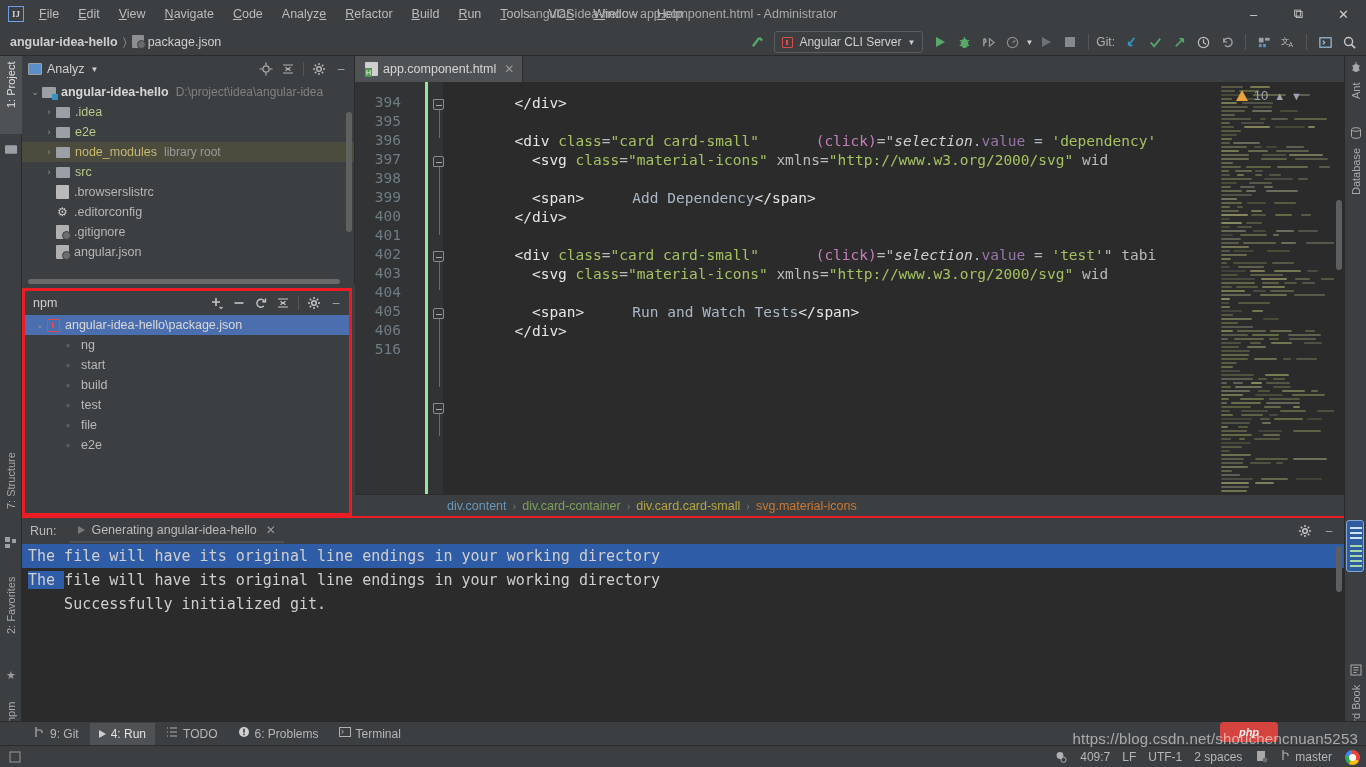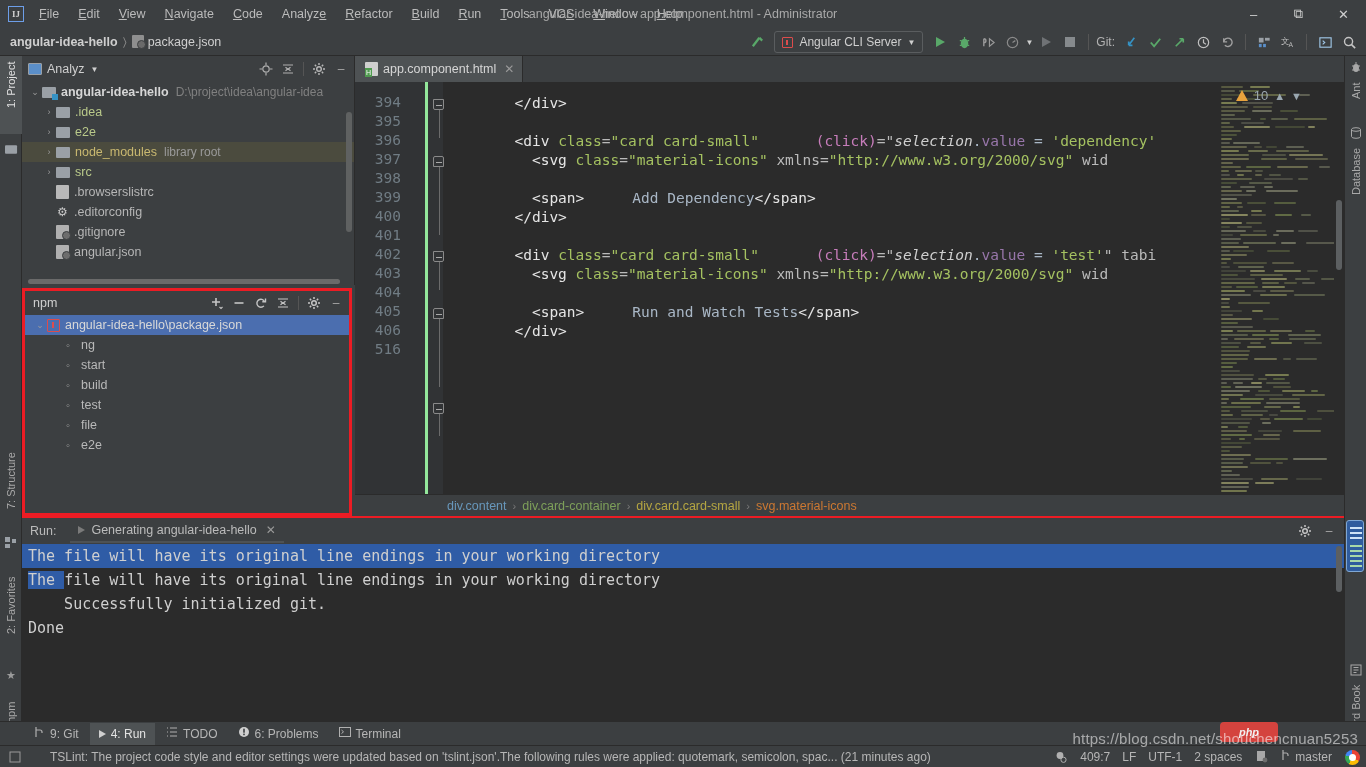--- a/index.html
+++ b/index.html
@@ -1105,21 +1105,20 @@
               <path d="M7 1 v2 M7 11 v2 M1 7 h2 M11 7 h2 M2.8 2.8 l1.4 1.4 M9.8 9.8 l1.4 1.4 M11.2 2.8 l-1.4 1.4 M4.2 9.8 l-1.4 1.4" stroke="#c5c5c5" stroke-width="1.5"></path>
             </svg>
         </span>
         <span class="hb">–</span>
       </div>
     </div>
     <div class="console">
       <div class="con-line selfull">The file will have its original line endings in your working directory</div>
       <div class="con-line"><span class="con-sel-part">The </span><span>file will have its original line endings in your working directory</span></div>
       <div class="con-line">    Successfully initialized git.</div>
-      <div class="con-line">Done</div>
       <div class="con-scroll"></div>
     </div>
   </div>
 
   <div class="bottomstrip">
     <div class="btab">
       <span>
         <svg width="12" height="12" viewBox="0 0 12 12">
             <path d="M3 1 v10 M3 4 h4 a2 2 0 0 1 2 2 v1" stroke="#b0b0b0" stroke-width="1.2" fill="none"></path>
           </svg>
@@ -1158,21 +1157,20 @@
       <span>Terminal</span>
     </div>
   </div>
 
   <div class="statusbar">
     <span class="sb-ico" style="margin-left:8px;">
       <svg width="12" height="12" viewBox="0 0 12 12">
           <rect x="1" y="1" width="10" height="10" fill="none" stroke="#9a9a9a"></rect>
         </svg>
     </span>
-    <span class="sb-msg">TSLint: The project code style and editor settings were updated based on 'tslint.json'.The following rules were applied: quotemark, semicolon, spac... (21 minutes ago)</span>
     <div class="sb-right">
       <span class="sb-ico">
         <svg width="14" height="14" viewBox="0 0 14 14">
             <circle cx="6" cy="5.5" r="3.4" fill="#b0b0b0"></circle>
             <circle cx="9.5" cy="9.8" r="2.6" fill="none" stroke="#b0b0b0"></circle>
           </svg>
       </span>
       <span class="sb-item">409:7</span>
       <span class="sb-item">LF</span>
       <span class="sb-item">UTF-1</span>

